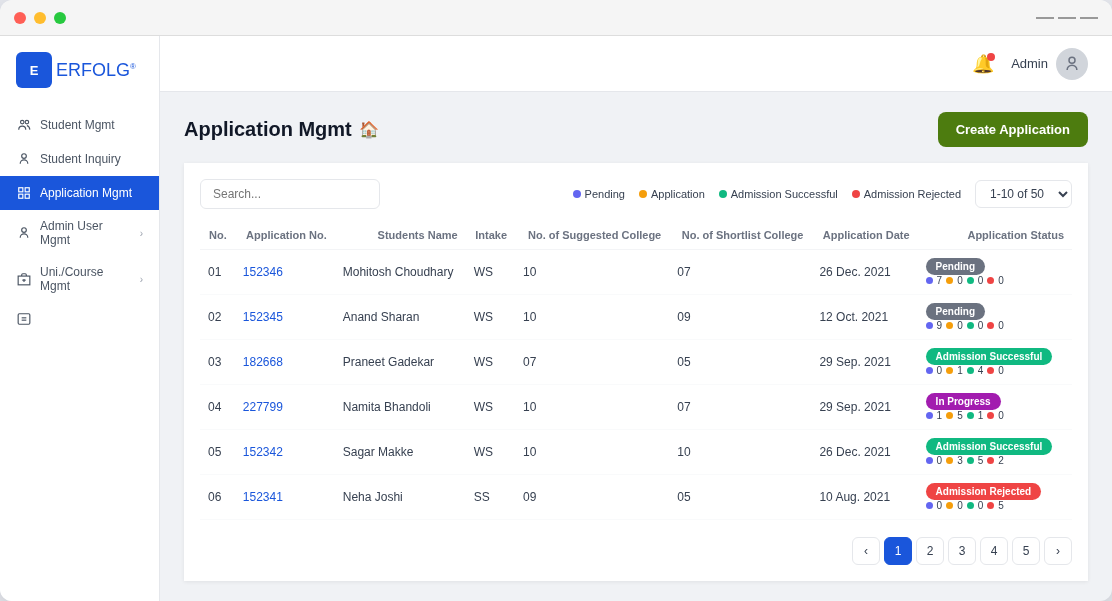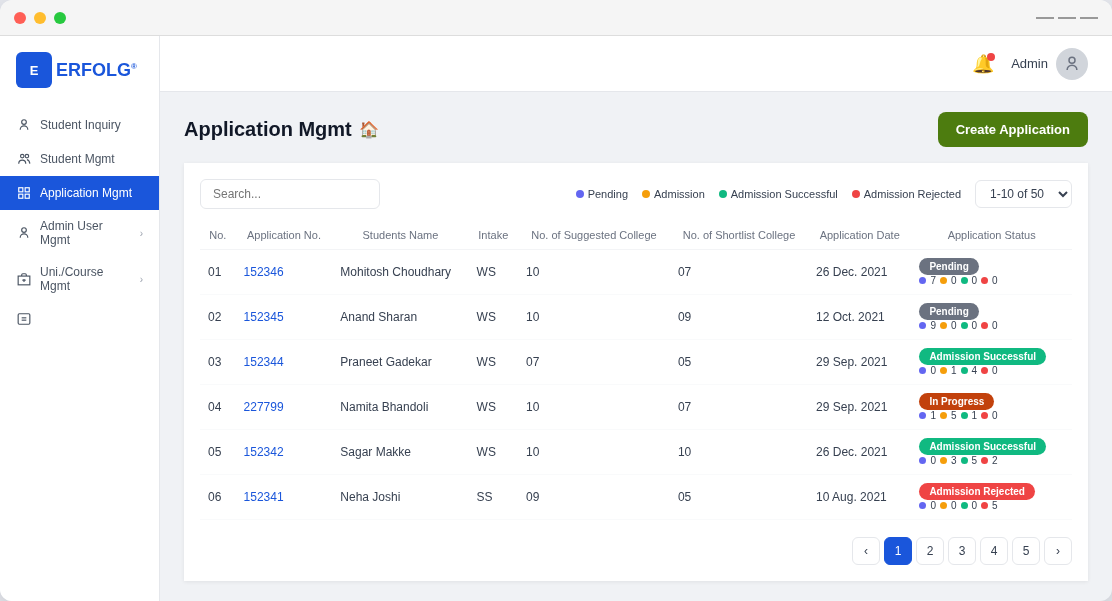--- a/index.html
+++ b/index.html
@@ -14,21 +14,21 @@
     .btn-green { background: #27c93f; }
     .titlebar-menu { margin-left: auto; display: flex; gap: 4px; }
     .titlebar-menu span { width: 18px; height: 2px; background: #999; display: block; margin: 2px 0; }
 
     .app-body { display: flex; flex: 1; overflow: hidden; }
 
     
     .sidebar { width: 160px; background: #fff; border-right: 1px solid #e5e7eb; display: flex; flex-direction: column; padding: 16px 0; flex-shrink: 0; }
     .logo { padding: 0 16px 20px; display: flex; align-items: center; gap: 4px; }
     .logo-icon { width: 36px; height: 36px; background: #1a56db; border-radius: 6px; display: flex; align-items: center; justify-content: center; color: #fff; font-weight: 900; font-size: 13px; }
-    .logo-text { font-size: 18px; font-weight: 700; color: #1a56db; }
+    .logo-text { font-size: 18px; font-weight: 400; color: #1a56db; }
     .logo-sup { font-size: 8px; color: #1a56db; vertical-align: super; }
 
     .nav-item { display: flex; align-items: center; padding: 9px 16px; gap: 8px; cursor: pointer; font-size: 12px; color: #4b5563; position: relative; }
     .nav-item.active { background: #1a56db; color: #fff; border-radius: 0; }
     .nav-item .nav-label { flex: 1; }
     .nav-item .nav-arrow { font-size: 10px; color: #9ca3af; }
     .nav-icon { width: 16px; height: 16px; display: flex; align-items: center; justify-content: center; flex-shrink: 0; }
 
     
     .main { flex: 1; display: flex; flex-direction: column; overflow: hidden; }
@@ -51,27 +51,27 @@
 
     .table-toolbar { display: flex; align-items: center; margin-bottom: 12px; gap: 16px; }
     .search-input { padding: 7px 12px; border: 1px solid #e5e7eb; border-radius: 6px; font-size: 12px; color: #9ca3af; width: 180px; outline: none; }
     .legend { display: flex; align-items: center; gap: 14px; margin-left: auto; font-size: 11px; color: #374151; }
     .legend-item { display: flex; align-items: center; gap: 4px; }
     .dot { width: 8px; height: 8px; border-radius: 50%; flex-shrink: 0; }
     .pagination-select { border: 1px solid #e5e7eb; border-radius: 6px; padding: 5px 10px; font-size: 12px; color: #374151; background: #fff; cursor: pointer; }
 
     .table-wrap { overflow-y: auto; flex: 1; }
     table { width: 100%; border-collapse: collapse; font-size: 12px; }
-    thead th { color: #6b7280; font-weight: 400; padding: 8px 8px; border-bottom: 1px solid #f3f4f6; text-align: center; font-size: 11px; white-space: nowrap; }
+    thead th { color: #6b7280; font-weight: 700; padding: 8px 8px; border-bottom: 1px solid #f3f4f6; text-align: right; font-size: 11px; white-space: nowrap; }
     tbody tr { border-bottom: 1px solid #f9fafb; }
     tbody td { padding: 8px 8px; color: #374151; white-space: nowrap; vertical-align: middle; }
     .app-link { color: #1a56db; text-decoration: none; font-weight: 500; }
     .badge { display: inline-block; padding: 3px 10px; border-radius: 20px; font-size: 10px; font-weight: 600; color: #fff; }
     .badge-pending { background: #6b7280; }
-    .badge-inprogress { background: #c2410c; }
+    .badge-inprogress { background: #a21caf; }
     .badge-success { background: #10b981; }
     .badge-rejected { background: #ef4444; }
 
     .status-dots { display: flex; align-items: center; gap: 4px; }
     .sdot { width: 7px; height: 7px; border-radius: 50%; flex-shrink: 0; }
     .sdot-blue { background: #6366f1; }
     .sdot-orange { background: #f59e0b; }
     .sdot-green { background: #10b981; }
     .sdot-red { background: #ef4444; }
     .dot-count { font-size: 10px; color: #374151; }
@@ -100,37 +100,37 @@
 
     <div class="sidebar">
       <div class="logo">
         <div class="logo-icon">E</div>
         <span class="logo-text">ERFOLG<sup class="logo-sup">®</sup></span>
       </div>
 
       <div class="nav-item">
         <span class="nav-icon">
           <svg width="14" height="14" viewBox="0 0 24 24" fill="none" stroke="currentColor" stroke-width="2">
-              <circle cx="12" cy="7" r="4"></circle>
-              <path d="M5.5 20a6.5 6.5 0 0 1 13 0"></path>
-            </svg>
-        </span>
-        <span class="nav-label">Student Inquiry</span>
-      </div>
-
-      <div class="nav-item">
-        <span class="nav-icon">
-          <svg width="14" height="14" viewBox="0 0 24 24" fill="none" stroke="currentColor" stroke-width="2">
               <circle cx="9" cy="7" r="3"></circle>
               <path d="M3 20a6 6 0 0 1 12 0"></path>
               <circle cx="17" cy="7" r="3"></circle>
               <path d="M17 13c2.7.5 4.5 2.6 5 7"></path>
             </svg>
         </span>
         <span class="nav-label">Student Mgmt</span>
+      </div>
+
+      <div class="nav-item">
+        <span class="nav-icon">
+          <svg width="14" height="14" viewBox="0 0 24 24" fill="none" stroke="currentColor" stroke-width="2">
+              <circle cx="12" cy="7" r="4"></circle>
+              <path d="M5.5 20a6.5 6.5 0 0 1 13 0"></path>
+            </svg>
+        </span>
+        <span class="nav-label">Student Inquiry</span>
       </div>
 
       <div class="nav-item active">
         <span class="nav-icon">
           <svg width="14" height="14" viewBox="0 0 24 24" fill="none" stroke="currentColor" stroke-width="2">
               <rect x="3" y="3" width="7" height="7"></rect>
               <rect x="14" y="3" width="7" height="7"></rect>
               <rect x="3" y="14" width="7" height="7"></rect>
               <rect x="14" y="14" width="7" height="7"></rect>
             </svg>
@@ -201,21 +201,21 @@
         <div class="table-card">
           <div class="table-toolbar">
             <input class="search-input" type="text" placeholder="Search..." style="">
             <div class="legend">
               <div class="legend-item">
                 <div class="dot" style="background:#6366f1"></div>
                 <span>Pending</span>
               </div>
               <div class="legend-item">
                 <div class="dot" style="background:#f59e0b"></div>
-                <span>Admission</span>
+                <span>Application</span>
               </div>
               <div class="legend-item">
                 <div class="dot" style="background:#10b981"></div>
                 <span>Admission Successful</span>
               </div>
               <div class="legend-item">
                 <div class="dot" style="background:#ef4444"></div>
                 <span>Admission Rejected</span>
               </div>
               <select class="pagination-select">
@@ -280,21 +280,21 @@
                         <span class="dot-count">0</span> 
                         <span class="sdot sdot-green"></span>
                         <span class="dot-count">0</span> 
                         <span class="sdot sdot-red"></span>
                         <span class="dot-count">0</span>
                       </span>
       </td>
     </tr>
                   <tr>
       <td>03</td>
-      <td><a class="app-link" href="#">152344</a></td>
+      <td><a class="app-link" href="#">182668</a></td>
       <td>Praneet Gadekar</td>
       <td>WS</td>
       <td>07</td>
       <td>05</td>
       <td>29 Sep. 2021</td>
       <td>
         <span class="badge badge-success">Admission Successful</span>
         &nbsp;
         <span class="status-dots">
                         <span class="sdot sdot-blue"></span>

